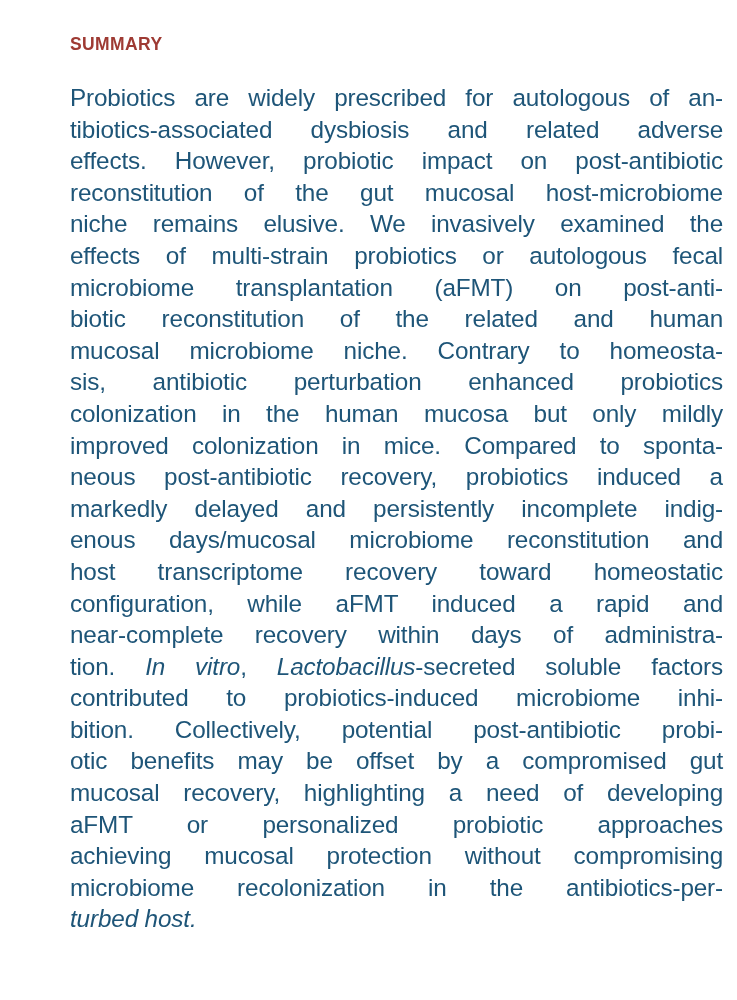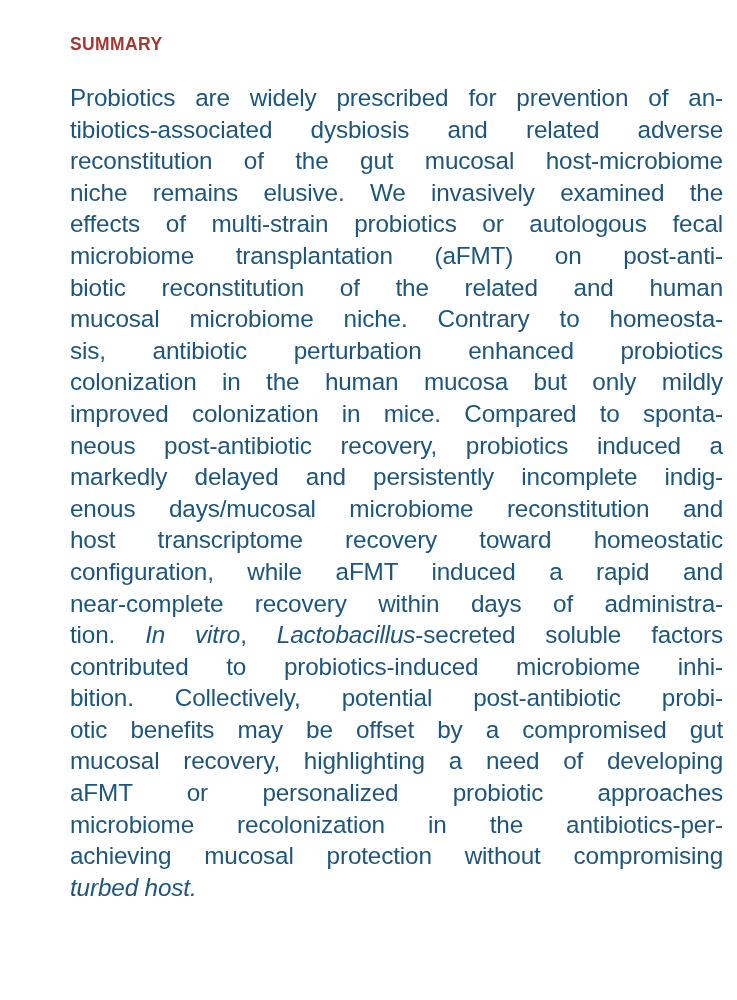--- a/index.html
+++ b/index.html
@@ -63,22 +63,23 @@
   }
 </style>
 </head>
 <body>
 
 <div class="page">
 
   <div class="section-heading">SUMMARY</div>
 
   <div class="abstract-body">
-    <span class="ln">Probiotics are widely prescribed for prevention of an-</span>
+    <span class="ln">Probiotics are widely prescribed for autologous of an-</span>
     <span class="ln">tibiotics-associated dysbiosis and related adverse</span>
+    <span class="ln">effects. However, probiotic impact on post-antibiotic</span>
     <span class="ln">reconstitution of the gut mucosal host-microbiome</span>
     <span class="ln">niche remains elusive. We invasively examined the</span>
     <span class="ln">effects of multi-strain probiotics or autologous fecal</span>
     <span class="ln">microbiome transplantation (aFMT) on post-anti-</span>
     <span class="ln">biotic reconstitution of the related and human</span>
     <span class="ln">mucosal microbiome niche. Contrary to homeosta-</span>
     <span class="ln">sis, antibiotic perturbation enhanced probiotics</span>
     <span class="ln">colonization in the human mucosa but only mildly</span>
     <span class="ln">improved colonization in mice. Compared to sponta-</span>
     <span class="ln">neous post-antibiotic recovery, probiotics induced a</span>
@@ -86,18 +87,18 @@
     <span class="ln">enous days/mucosal microbiome reconstitution and</span>
     <span class="ln">host transcriptome recovery toward homeostatic</span>
     <span class="ln">configuration, while aFMT induced a rapid and</span>
     <span class="ln">near-complete recovery within days of administra-</span>
     <span class="ln">tion. <i>In vitro</i>, <i>Lactobacillus</i>-secreted soluble factors</span>
     <span class="ln">contributed to probiotics-induced microbiome inhi-</span>
     <span class="ln">bition. Collectively, potential post-antibiotic probi-</span>
     <span class="ln">otic benefits may be offset by a compromised gut</span>
     <span class="ln">mucosal recovery, highlighting a need of developing</span>
     <span class="ln">aFMT or personalized probiotic approaches</span>
+    <span class="ln">achieving mucosal protection without compromising</span>
     <span class="ln">microbiome recolonization in the antibiotics-per-</span>
-    <span class="ln">achieving mucosal protection without compromising</span>
     <span class="ln last">turbed host.</span>
   </div>
 
 </div>
 
 </body></html>

